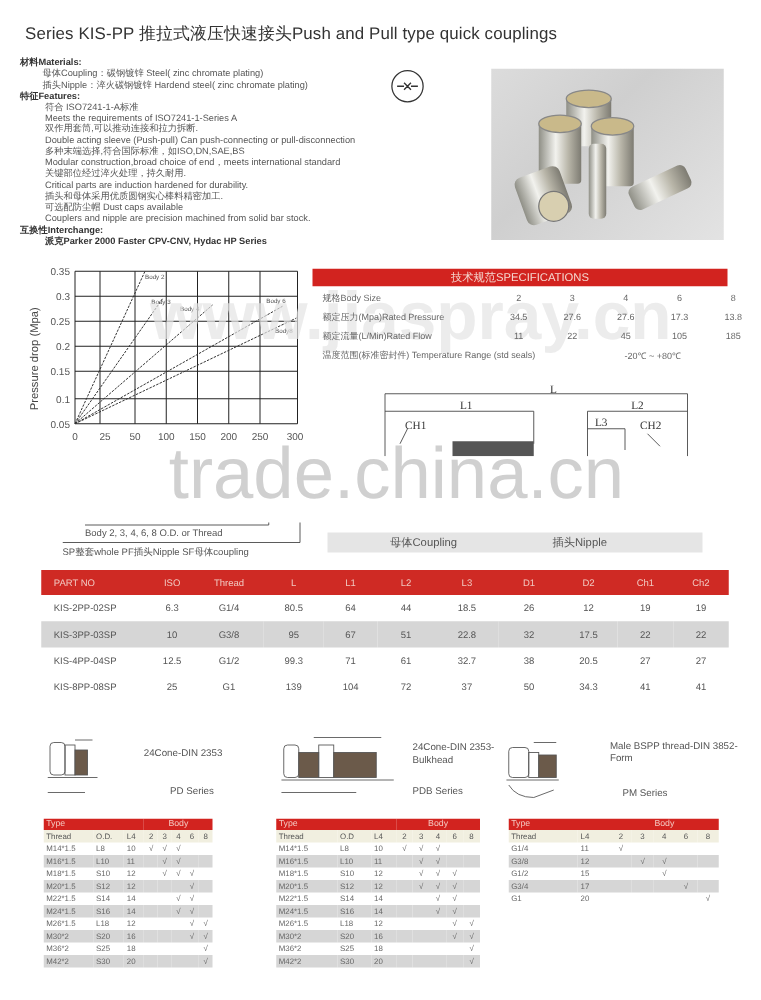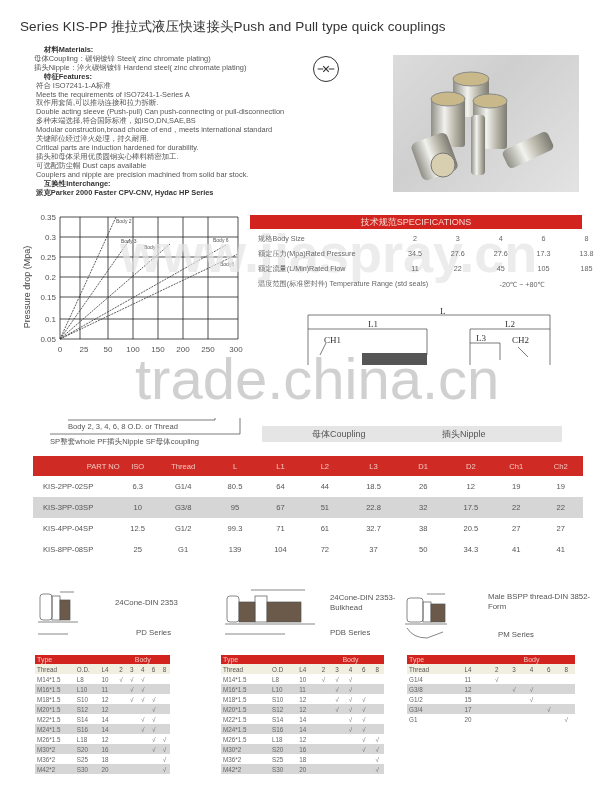--- a/index.html
+++ b/index.html
@@ -1,20 +1,20 @@
 <!DOCTYPE html>
 <html><head>
 <meta charset="utf-8">
 <style>
   * { box-sizing: border-box; margin: 0; padding: 0; }
   body { width: 609px; height: 800px; background: #fff; font-family: "Liberation Sans", sans-serif; color: #444; position: relative; overflow: hidden; }
   .abs { position: absolute; }
   .title { left: 20px; top: 18px; font-size: 13.5px; color: #333; letter-spacing: 0.1px; white-space: nowrap; }
   .intro { left: 16px; top: 46px; font-size: 7.4px; line-height: 8.9px; color: #555; width: 320px; }
-  .intro .h { font-weight: bold; color: #333; margin-left: 28px; }
+  .intro .h { font-weight: bold; color: #333; }
   .intro .i1 { padding-left: 18px; }
   .intro .i2 { padding-left: 20px; }
   .intro .bold { font-weight: bold; color: #333; }
   .coupling-symbol { left: 313px; top: 56px; width: 26px; height: 26px; border: 1.2px solid #333; border-radius: 50%; }
   .coupling-symbol svg { width: 100%; height: 100%; }
   .photo { left: 393px; top: 55px; width: 186px; height: 137px; background: linear-gradient(135deg,#dcdcdc,#cfcfcf 40%,#e3e3e3); overflow: hidden; }
   
   .chart { left: 20px; top: 212px; width: 240px; height: 145px; }
   .chart svg text { font-family: "Liberation Sans", sans-serif; }
   
@@ -29,21 +29,21 @@
   .wm2 { left: 120px; top: 222px; font-size: 54px; color: #e4e4e4; opacity: 0.7; font-weight: bold; }
   .code-block { left: 50px; top: 418px; font-size: 7.6px; color: #555; }
   .code-block .row1 { position: absolute; left: 18px; top: 4px; white-space: nowrap; }
   .code-block .row2 { position: absolute; left: 0; top: 19px; white-space: nowrap; }
   .coupling-labels { left: 262px; top: 426px; width: 300px; height: 16px; background: #e5e5e5; font-size: 9px; color: #555; }
   .coupling-labels span { position: absolute; top: 2px; }
   
   .part-head { left: 33px; top: 456px; width: 550px; height: 20px; background: #cf2a24; }
   .part-table { left: 33px; top: 456px; width: 550px; border-collapse: collapse; font-size: 7.6px; }
   .part-table th { color: #f1c8c0; font-weight: normal; height: 20px; text-align: center; }
-  .part-table th:first-child { text-align: right; }
+  .part-table th:first-child { text-align: left; padding-left: 10px; }
   .part-table td { height: 21px; text-align: center; color: #555; }
   .part-table td:first-child { text-align: left; padding-left: 10px; }
   .part-table tr.alt td { background: #d6d6d6; }
   
   .series-label { font-size: 7.8px; color: #555; white-space: nowrap; }
   .drawing { border: 0; }
   
   .mini { border-collapse: collapse; font-size: 6.3px; color: #666; }
   .mini .red { background: #d2231f; color: #f4c7c0; height: 9px; font-size: 7px; }
   .mini .hdr td { background: #f1efe0; color: #555; height: 10px; }

